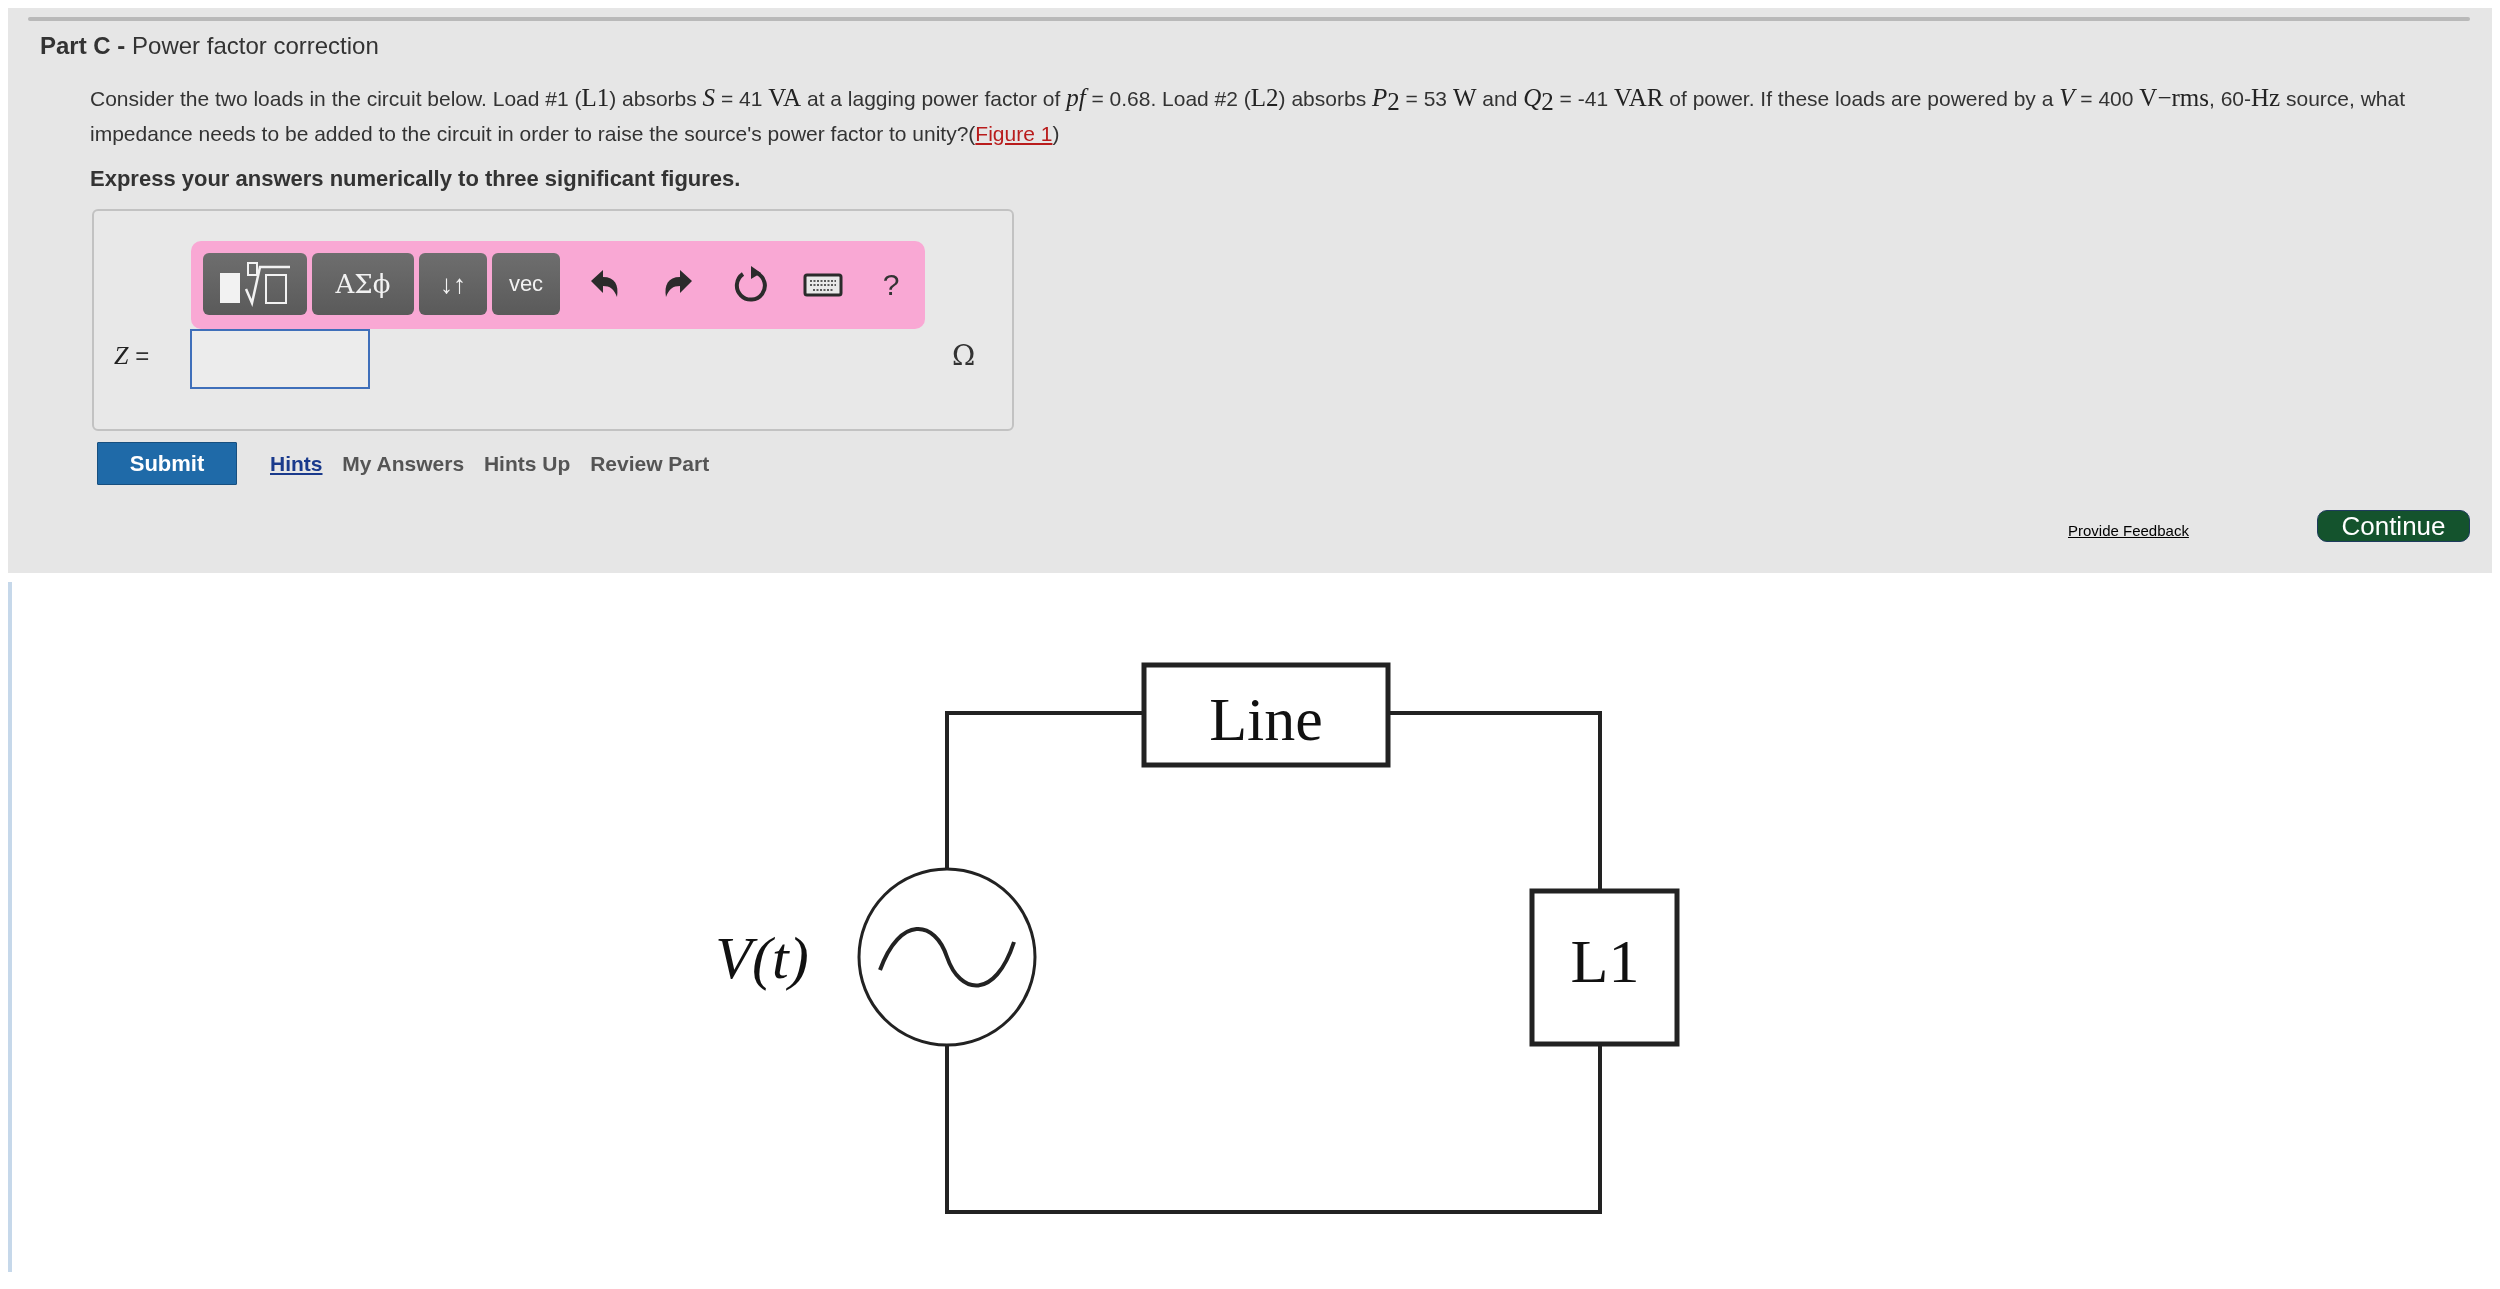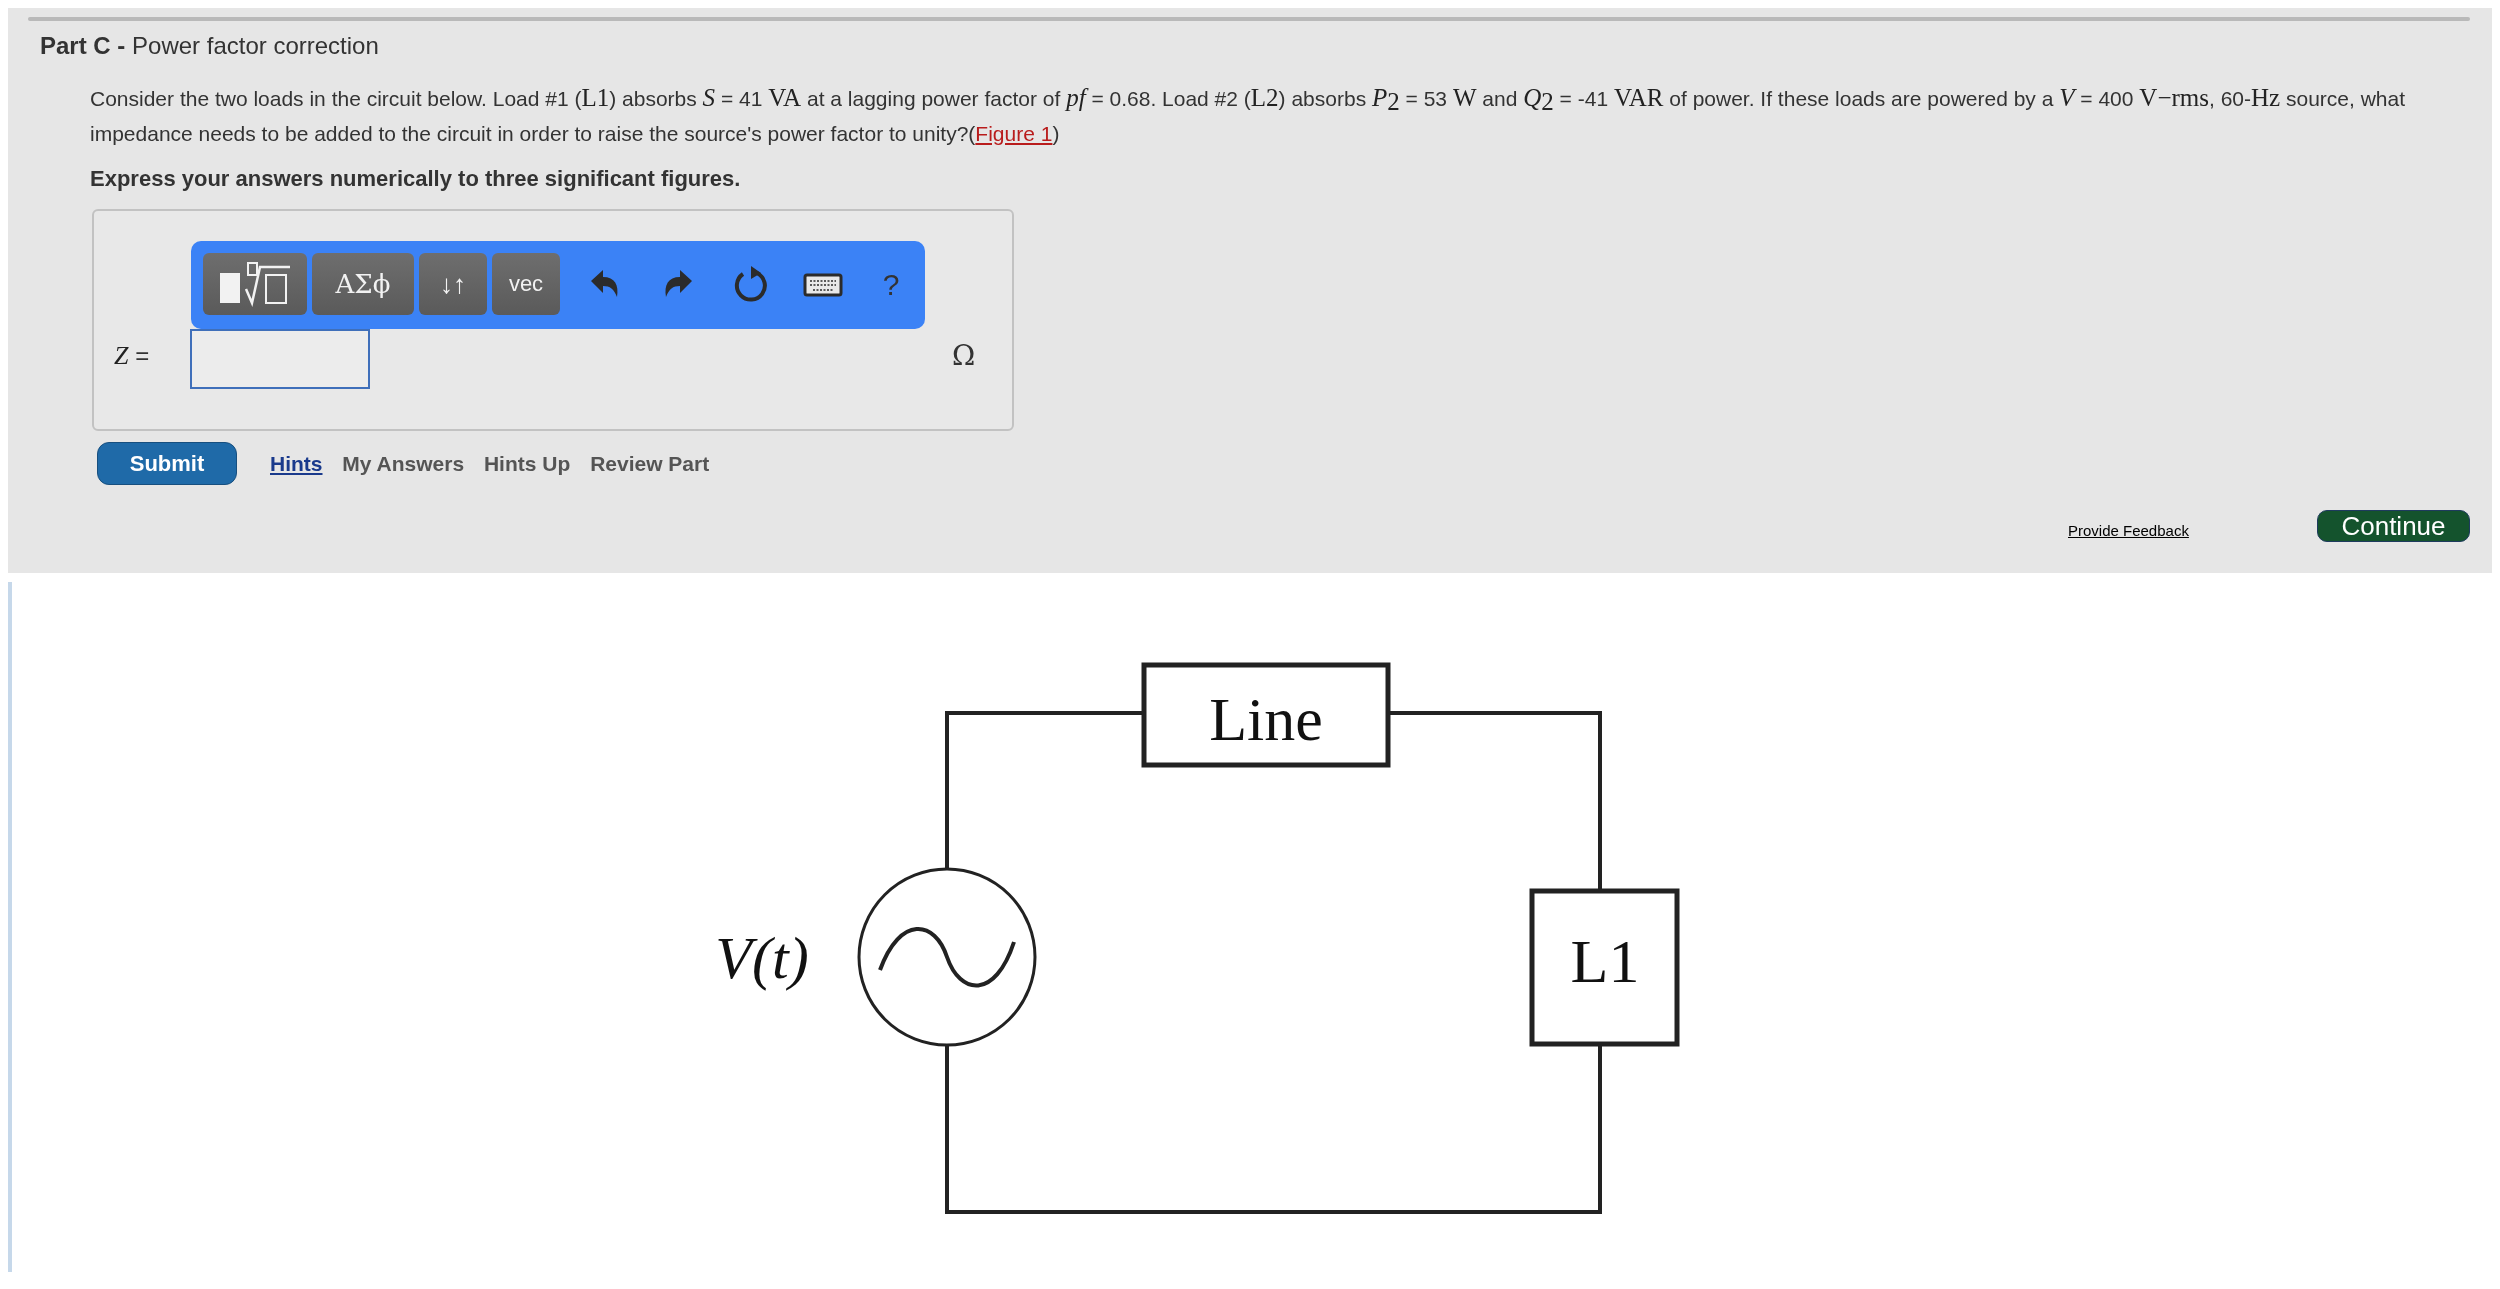--- a/index.html
+++ b/index.html
@@ -20,39 +20,39 @@
   .mi { font-family: "Liberation Serif", "DejaVu Serif", serif; font-style: italic; font-size: 25px; color: #222; }
   sub { font-size: 15px; vertical-align: -4px; }
   .link { color: #b91c1c; text-decoration: underline; cursor: pointer; }
 
   .instruction { position: absolute; left: 90px; top: 166px; font-size: 22px; font-weight: bold; color: #333; }
 
   .answer-box { position: absolute; left: 92px; top: 209px; width: 922px; height: 222px;
                 border: 2px solid #c2c2c2; border-radius: 6px; background: #e8e8e8; box-sizing: border-box; }
 
   .toolbar { position: absolute; left: 97px; top: 30px; width: 734px; height: 88px;
-             background: #3b82f6; border-radius: 10px; }
+             background: #f9a8d4; border-radius: 10px; }
   .tb-btn { position: absolute; top: 12px; height: 62px; background: linear-gradient(#6e6e6e, #5a5a5a);
             border-radius: 6px; color: #f2f2f2; display: flex; align-items: center; justify-content: center;
             cursor: pointer; }
   .tb-btn.b1 { left: 12px; width: 104px; }
   .tb-btn.b2 { left: 121px; width: 102px; font-family: "DejaVu Serif", serif; font-size: 26px; }
   .tb-btn.b3 { left: 228px; width: 68px; font-size: 26px; }
   .tb-btn.b4 { left: 301px; width: 68px; font-size: 22px; }
   .tb-icon { position: absolute; top: 22px; width: 44px; height: 44px; cursor: pointer; }
 
   .z-label { position: absolute; left: 20px; top: 130px; font-size: 24px; color: #333; }
   .z-label .mi { font-size: 26px; }
   .z-input { position: absolute; left: 96px; top: 118px; width: 180px; height: 60px;
              border: 2px solid #3f6fba; background: #ececec; box-sizing: border-box;
              font-size: 22px; padding: 0 8px; outline: none; }
   .unit { position: absolute; left: 858px; top: 128px; font-family: "DejaVu Serif", serif; font-size: 28px; color: #333; }
 
   .submit-btn { position: absolute; left: 97px; top: 442px; width: 140px; height: 43px;
-                background: #1f6aa8; color: #fff; border: 1px solid #174f7f; border-radius: 12px;
+                background: #1f6aa8; color: #fff; border: 1px solid #174f7f; border-radius: 1px;
                 font-size: 22px; font-weight: bold; display: flex; align-items: center; justify-content: center;
                 cursor: pointer; box-sizing: border-box; }
   .actions { position: absolute; left: 270px; top: 452px; font-size: 21px; font-weight: bold; color: #555; }
   .actions span { margin-right: 14px; cursor: pointer; }
   .actions .hint { color: #1a3a8c; text-decoration: underline; }
 
   .feedback { position: absolute; left: 2068px; top: 522px; font-size: 15px; color: #000000;
               text-decoration: underline; cursor: pointer; }
   .continue-btn { position: absolute; left: 2317px; top: 510px; width: 153px; height: 32px;
                   background: #14532d; color: #fff; border: 1px solid #1e3b5e; border-radius: 10px;

